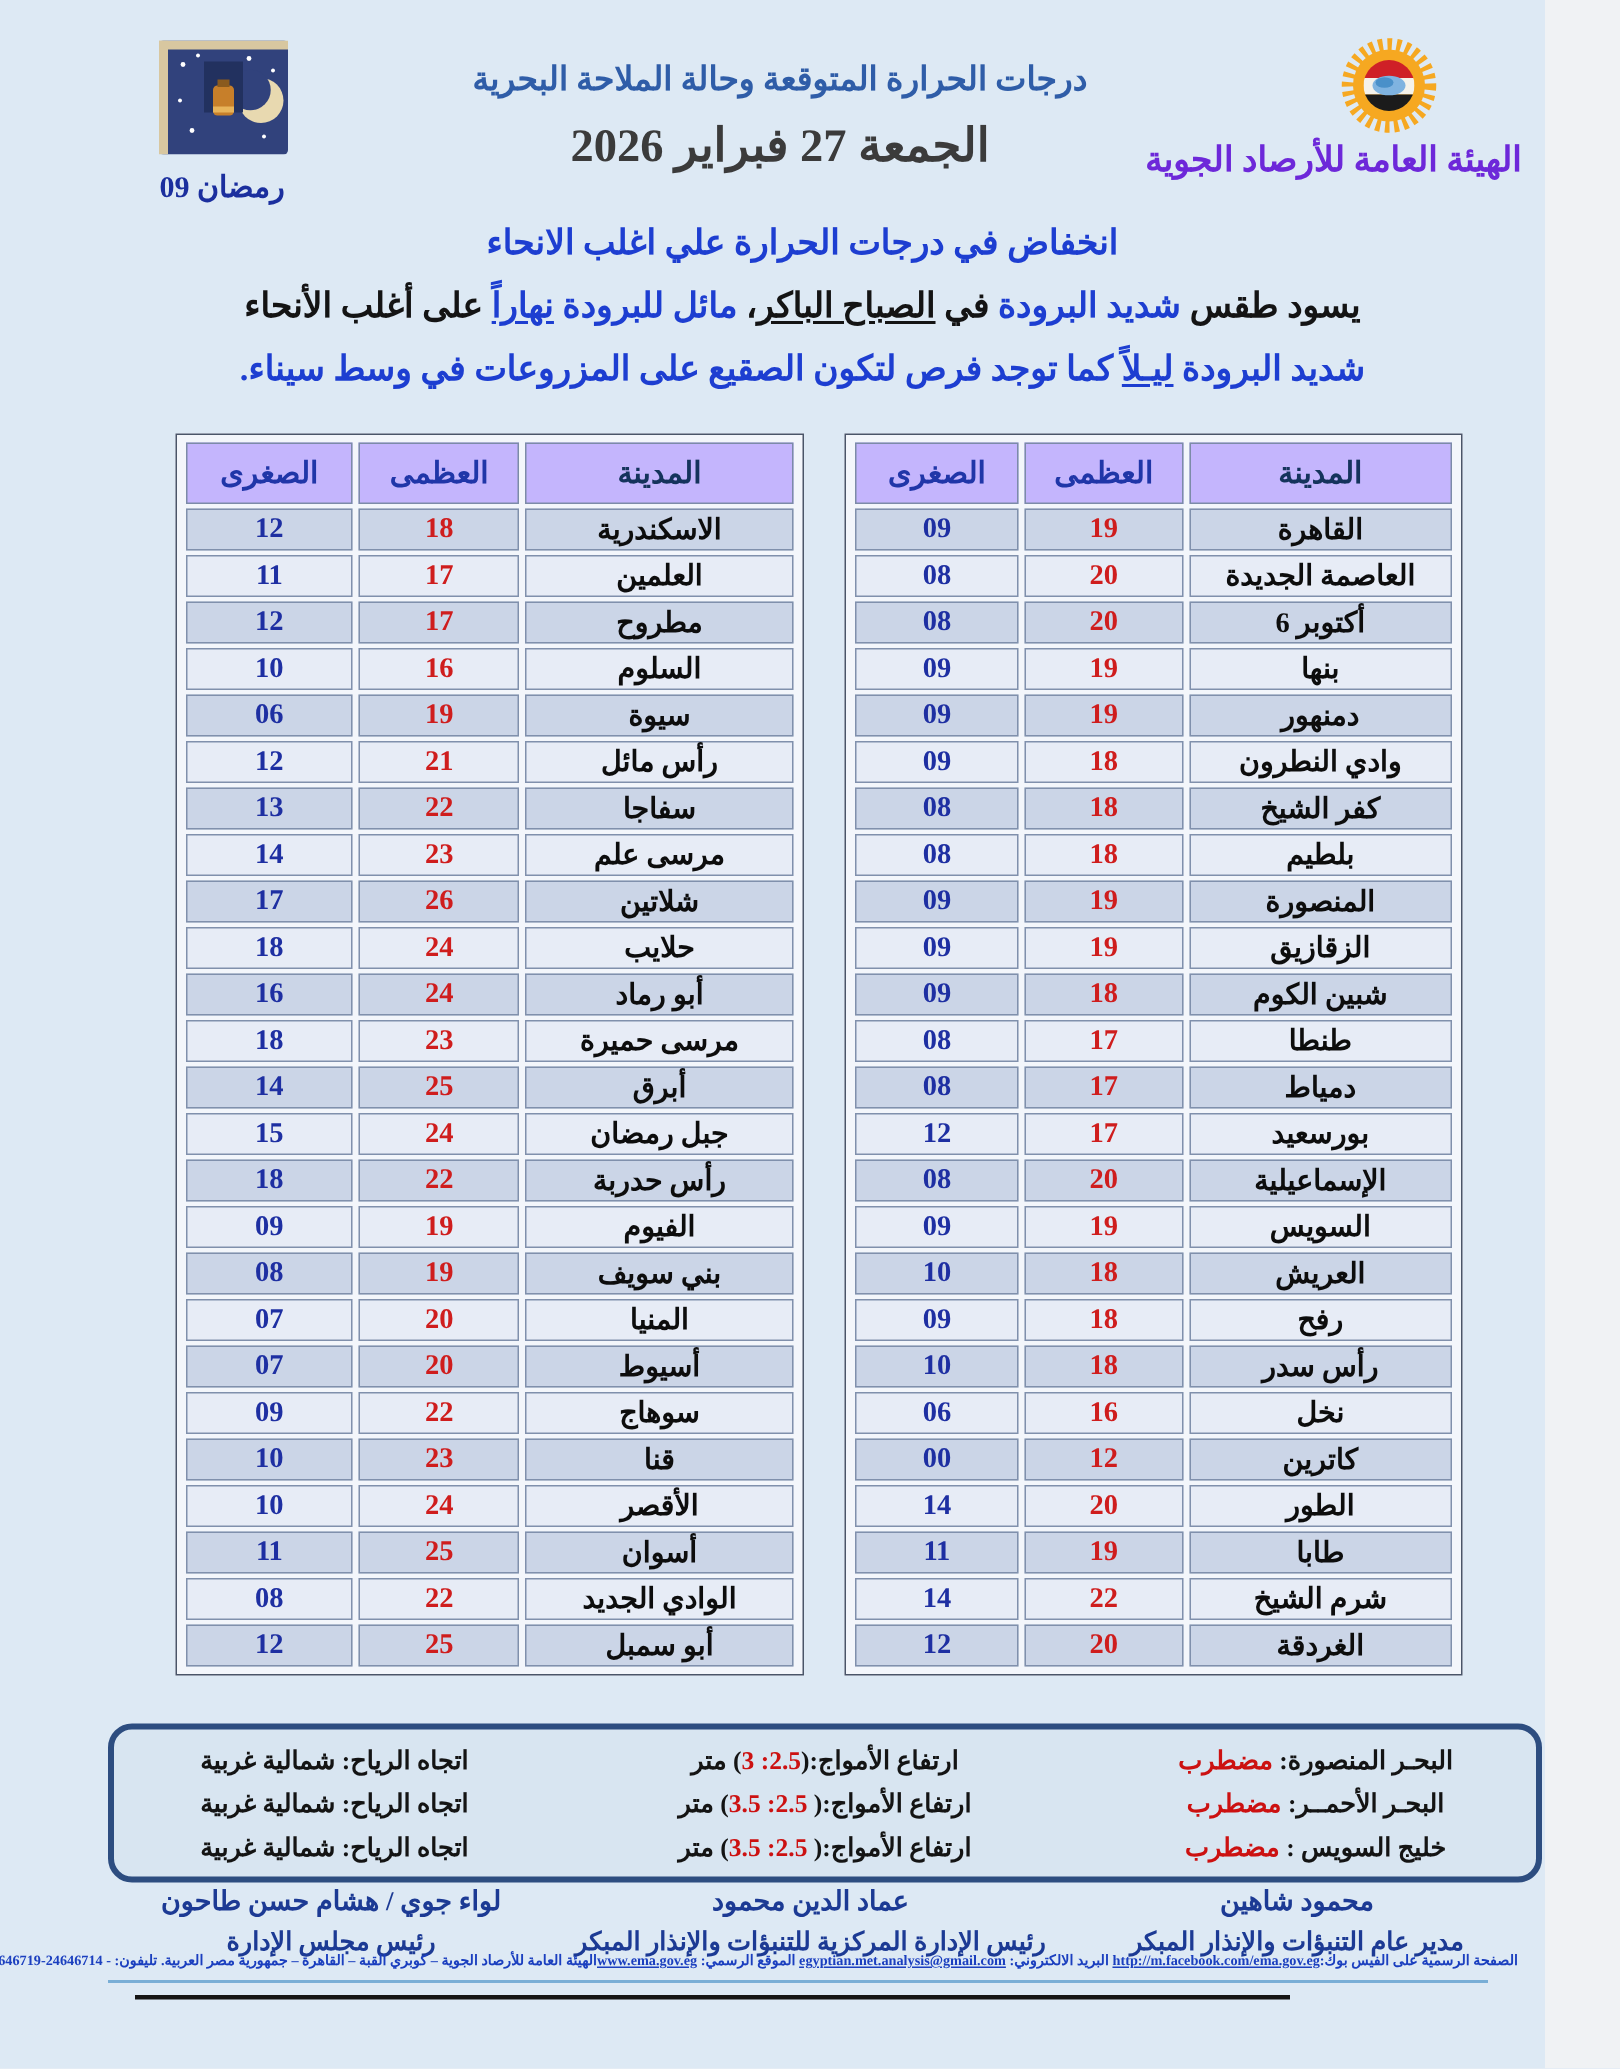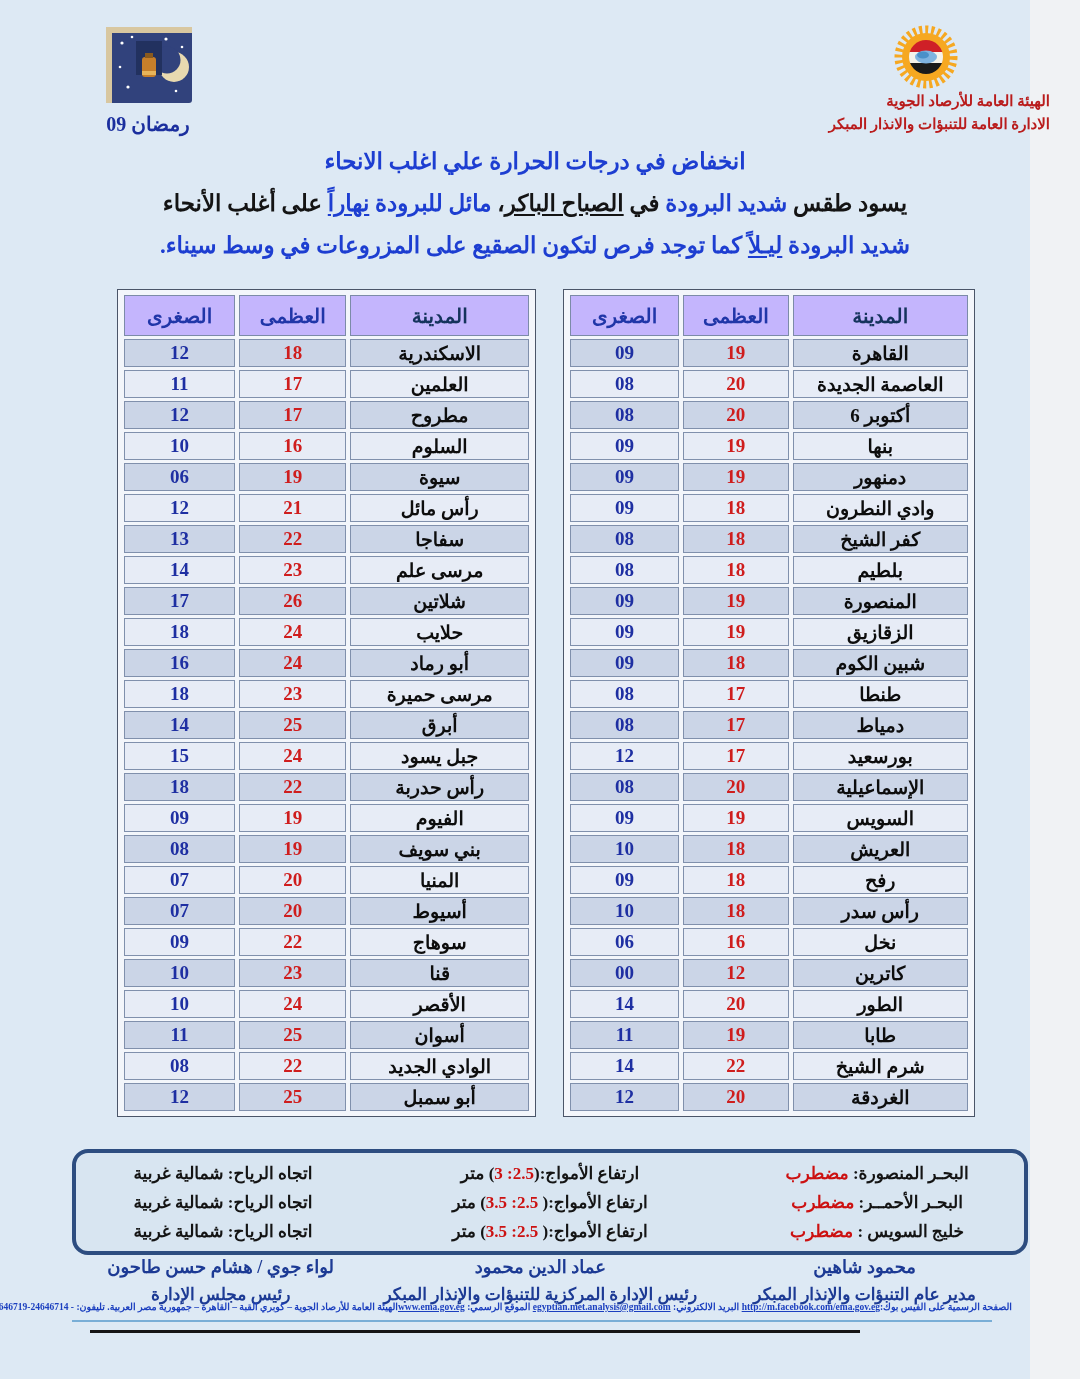--- a/index.html
+++ b/index.html
@@ -19,21 +19,21 @@
   
   .lantern-box{position:absolute;left:106px;top:27px;width:86px;height:76px;}
   .ramadan-day{
     position:absolute;left:88px;top:112px;width:120px;
     text-align:center;font-size:20px;color:#1b2f9e;direction:ltr;
   }
   .title-block{position:absolute;left:270px;top:40px;width:500px;text-align:center;}
   .page-title{font-size:22px;color:#2f5da8;}
   .date-line{margin-top:12px;font-size:31px;color:#3b3b3b;letter-spacing:.5px;}
   .logo-box{position:absolute;left:893px;top:24px;width:66px;height:66px;}
-  .org-block{position:absolute;left:728px;top:90px;width:322px;color:#b91c1c;font-size:15px;line-height:1.5;}
+  .org-block{position:absolute;left:728px;top:90px;width:322px;text-align:center;color:#6d28d9;font-size:23px;line-height:1.5;}
   
   .intro-block{position:absolute;left:110px;top:150px;width:850px;text-align:center;font-size:23px;line-height:1.0;}
   .intro-line{margin-bottom:19px;}
   .seg-k{color:#141414;}
   .seg-b{color:#1d3ed1;}
   .seg-ku{color:#141414;text-decoration:underline;text-underline-offset:3px;}
   .seg-bu{color:#1d3ed1;text-decoration:underline;text-underline-offset:3px;font-family:Liberation Serif, serif;}
   .seg-c{color:#1b3fbf;}
   .seg-cu{color:#1b3fbf;text-decoration:underline;}
   
@@ -108,40 +108,43 @@
       <circle cx="26" cy="10" r="1.3" fill="#ffffff"></circle>
       <circle cx="60" cy="12" r="1.6" fill="#ffffff"></circle>
       <circle cx="76" cy="20" r="1.3" fill="#ffffff"></circle>
       <circle cx="14" cy="40" r="1.3" fill="#ffffff"></circle>
       <circle cx="22" cy="60" r="1.6" fill="#ffffff"></circle>
       <circle cx="70" cy="64" r="1.3" fill="#ffffff"></circle>
     </svg>
   </div>
   <div class="ramadan-day">09 رمضان</div>
 
+  <div class="title-block">
+    <div class="page-title">درجات الحرارة المتوقعة وحالة الملاحة البحرية</div>
+    <div class="date-line">الجمعة 27 فبراير 2026</div>
+  </div>
 
   <div class="logo-box">
     <svg width="66" height="66" viewBox="0 0 66 66">
       <circle cx="33" cy="33" r="27" fill="none" stroke="#f6a821" stroke-width="9" stroke-dasharray="3 3"></circle>
       <circle cx="33" cy="33" r="24" fill="#f6a821"></circle>
       <clipPath id="flagclip">
           <circle cx="33" cy="33" r="17"></circle>
         </clipPath>
       <g clip-path="url(#flagclip)">
         <rect x="16" y="16" width="34" height="12" fill="#cf2027"></rect>
         <rect x="16" y="28" width="34" height="11" fill="#f5f2ea"></rect>
         <rect x="16" y="39" width="34" height="12" fill="#1b1b1b"></rect>
       </g>
       <ellipse cx="33" cy="33" rx="11" ry="6.5" fill="#7fb3e0"></ellipse>
       <ellipse cx="30" cy="31" rx="6" ry="3.5" fill="#4a90c9"></ellipse>
     </svg>
   </div>
   <div class="org-block">
     <div>الهيئة العامة للأرصاد الجوية</div>
-    <div>الادارة العامة للتنبؤات والانذار المبكر</div>
   </div>
 
   <div class="intro-block">
     <div class="intro-line seg-b">انخفاض في درجات الحرارة علي اغلب الانحاء</div>
     <div class="intro-line"><span class="seg-k">يسود طقس </span><span class="seg-b">شديد البرودة</span><span class="seg-k"> في </span><span class="seg-ku">الصباح الباكر</span><span class="seg-k">، </span><span class="seg-b">مائل للبرودة </span><span class="seg-bu">نهاراً</span><span class="seg-k"> على أغلب الأنحاء</span></div>
     <div class="intro-line"><span class="seg-b">شديد البرودة </span><span class="seg-bu">ليـلاً</span><span class="seg-b"> كما توجد فرص لتكون الصقيع على المزروعات في وسط سيناء.</span></div>
   </div>
 
   <div class="temp-table-wrap right">
     <table class="temp">
@@ -351,21 +354,21 @@
             <td class="col-city">مرسى حميرة</td>
             <td class="col-max">23</td>
             <td class="col-min">18</td>
           </tr>
           <tr>
             <td class="col-city">أبرق</td>
             <td class="col-max">25</td>
             <td class="col-min">14</td>
           </tr>
           <tr>
-            <td class="col-city">جبل يسود</td>
+            <td class="col-city">جبل رمضان</td>
             <td class="col-max">24</td>
             <td class="col-min">15</td>
           </tr>
           <tr>
             <td class="col-city">رأس حدربة</td>
             <td class="col-max">22</td>
             <td class="col-min">18</td>
           </tr>
           <tr>
             <td class="col-city">الفيوم</td>

